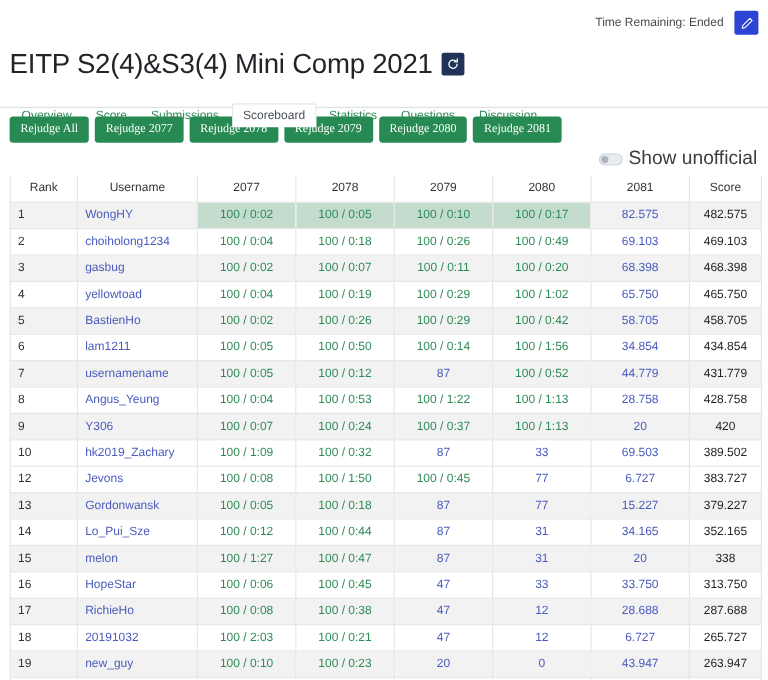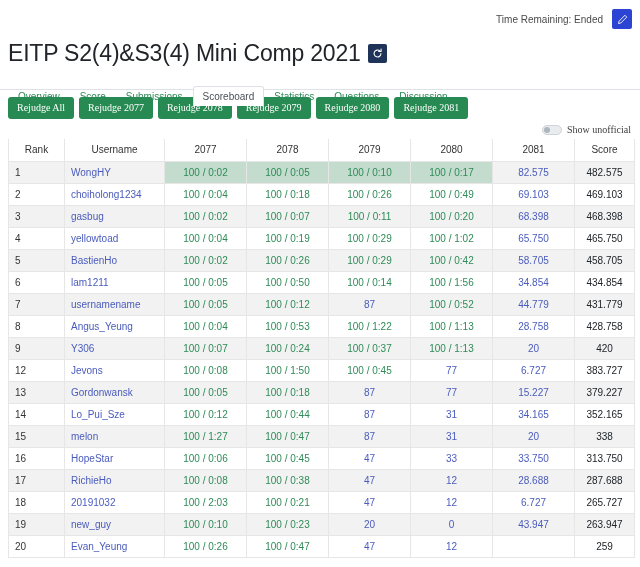--- a/index.html
+++ b/index.html
@@ -113,21 +113,21 @@
     cursor: pointer;
     flex: none;
   }
   .switch .knob {
     position: absolute;
     top: 1px; left: 1px;
     width: 6px; height: 6px;
     border-radius: 50%;
     background: #adb5bd;
   }
-  .toggle-label { font-size: 10px; color: #3d3d3d; white-space: nowrap; font-family: Liberation Serif, serif; }
+  .toggle-label { font-size: 16px; color: #3d3d3d; white-space: nowrap; }
 
   
   .table-wrap { padding: 0 8px; }
   table.scoreboard {
     width: 624px;
     border-collapse: collapse;
     table-layout: fixed;
     font-size: 10px;
   }
   table.scoreboard th,
@@ -330,20 +330,30 @@
             <td class="col-rank">9</td>
             <td class="col-user"><span class="u-link">Y306</span></td>
             <td><span class="solved">100 / 0:07</span></td>
             <td><span class="solved">100 / 0:24</span></td>
             <td><span class="solved">100 / 0:37</span></td>
             <td><span class="solved">100 / 1:13</span></td>
             <td><span class="partial">20</span></td>
             <td><span class="total bold-total">420</span></td>
           </tr>
           <tr class="even">
+            <td class="col-rank">10</td>
+            <td class="col-user"><span class="u-link">hk2019_Zachary</span></td>
+            <td><span class="solved">100 / 1:09</span></td>
+            <td><span class="solved">100 / 0:32</span></td>
+            <td><span class="partial">87</span></td>
+            <td><span class="partial">33</span></td>
+            <td><span class="partial">69.503</span></td>
+            <td><span class="total">389.502</span></td>
+          </tr>
+          <tr class="even">
             <td class="col-rank">12</td>
             <td class="col-user"><span class="u-link">Jevons</span></td>
             <td><span class="solved">100 / 0:08</span></td>
             <td><span class="solved">100 / 1:50</span></td>
             <td><span class="solved">100 / 0:45</span></td>
             <td><span class="partial">77</span></td>
             <td><span class="partial">6.727</span></td>
             <td><span class="total">383.727</span></td>
           </tr>
           <tr class="odd">

